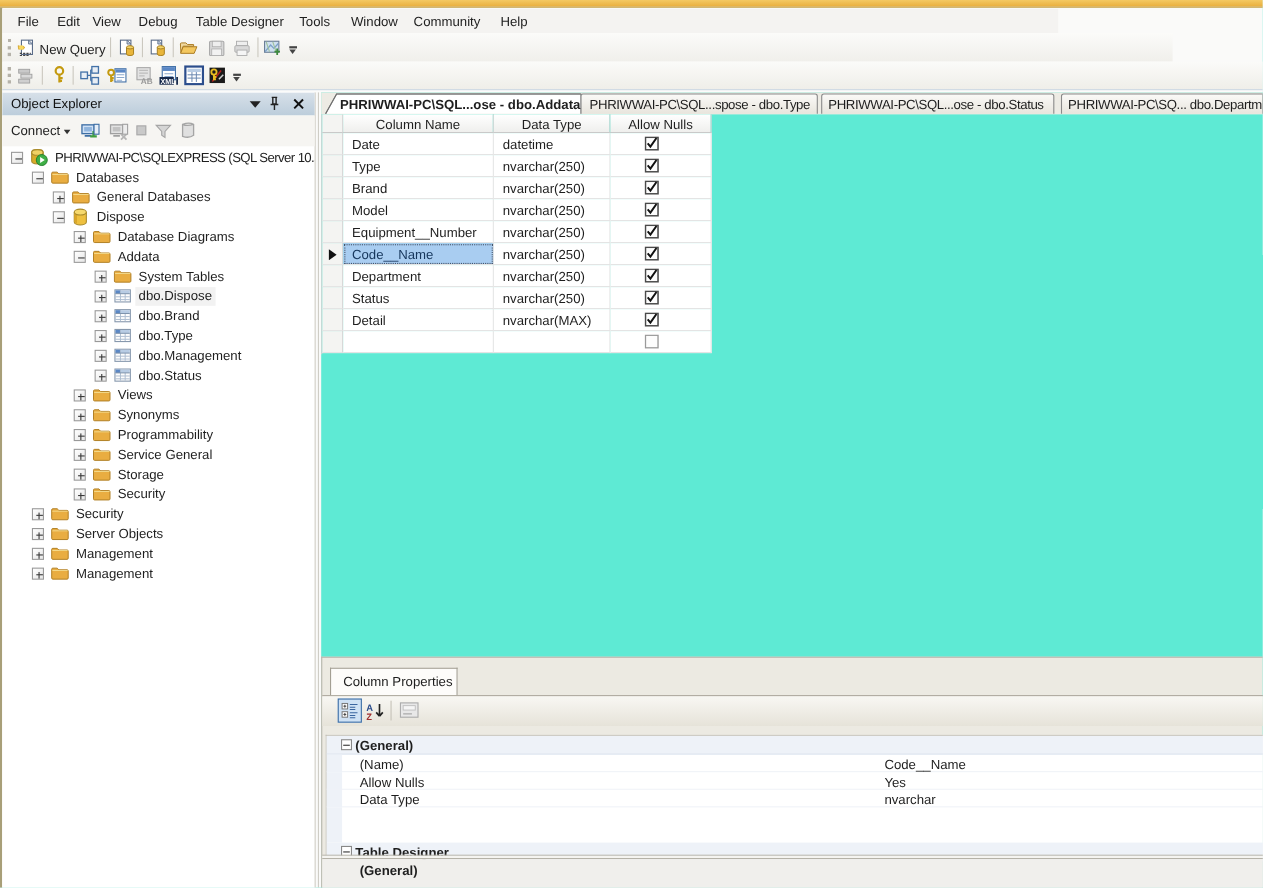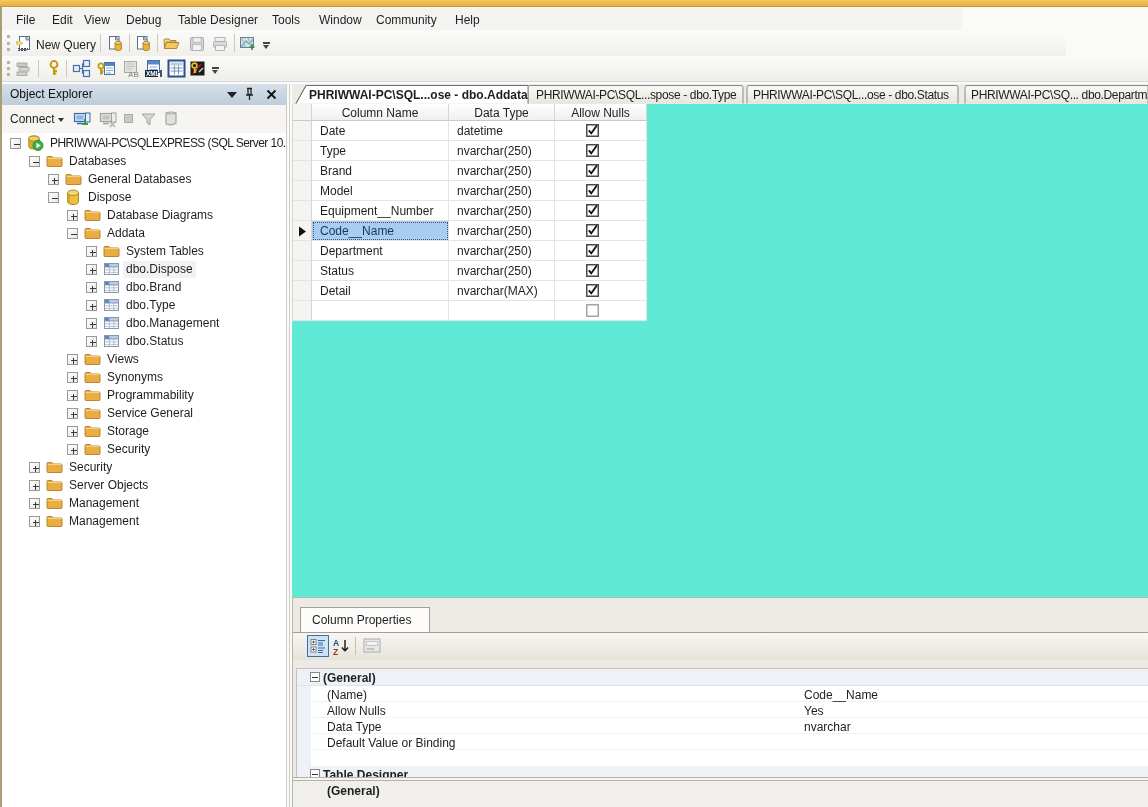--- a/index.html
+++ b/index.html
@@ -492,21 +492,21 @@
         <path d="M2.8 6.3 L5.3 9.3 L10.8 1.5" stroke="#111" stroke-width="1.8" fill="none"></path>
       </svg></div>
 <div class="gcell" style="left:1px;top:217px;width:19px;height:20px;background:#f4f4f2;border-right:1px solid #d5d5d5"></div>
 <div class="gcell" style="left:20px;top:217px;width:137px;height:20px"></div>
 <div class="gcell" style="left:157px;top:217px;width:106px;height:20px"></div>
 <div class="gcell" style="left:263px;top:217px;width:92px;height:20px;padding:3px 0 0 0"><svg width="13" height="13" viewBox="0 0 13 13" style="margin-left:31px">
         <rect x="0.75" y="0.75" width="11.5" height="11.5" fill="#fdfdfd" stroke="#9a9a9a" stroke-width="1.3"></rect>
       </svg></div>
 </div>
 <div class="abs" style="left:292px;top:597px;width:856px;height:210px;background:#eceae2;border-left:1px solid #b9b6ac;border-top:1px solid #b9b6ac">
-<div class="abs" style="left:7px;top:9px;width:130px;height:25px;background:#fdfcfa;border:1px solid #a39f93;border-bottom:none;padding:5px 0 0 11px">Column Properties</div>
+<div class="abs" style="left:7px;top:9px;width:116px;height:25px;background:#fdfcfa;border:1px solid #a39f93;border-bottom:none;padding:5px 0 0 11px">Column Properties</div>
 <div class="abs" style="left:0;top:34px;width:856px;height:1px;background:#a39f93"></div>
 <div class="abs" style="left:0;top:35px;width:856px;height:27px;background:linear-gradient(#f8f7f3,#e6e3d9)">
 <div class="abs" style="left:14px;top:2px;width:22px;height:22px;background:#cfe2f5;border:1px solid #3d6ea5"></div>
 <svg class="abs" style="left:17px;top:5px" width="16" height="16" viewBox="0 0 16 16">
 <rect x="1" y="1.5" width="5" height="5" fill="#fff" stroke="#777" stroke-width="0.9"></rect>
         <path d="M2.2 4 h2.6 M3.5 2.7 v2.6" stroke="#444" stroke-width="0.9"></path>
 <rect x="1" y="9" width="5" height="5" fill="#fff" stroke="#777" stroke-width="0.9"></rect>
         <path d="M2.2 11.5 h2.6 M3.5 10.2 v2.6" stroke="#444" stroke-width="0.9"></path>
 <path d="M8 2.5 h7 M8 5 h5 M8 7 h5 M8 10 h7 M8 12.5 h5 M8 14.5 h5" stroke="#3a66a0" stroke-width="1"></path>
       </svg>
@@ -525,21 +525,20 @@
 <div class="abs" style="left:3px;top:70px;width:853px;height:110px;background:#fff;border-top:1px solid #c5c2b8;border-left:1px solid #c5c2b8;overflow:hidden"></div>
 <div class="prow" style="left:4px;top:71px;width:852px;height:17px;background:#eef2f8;border-bottom:1px solid #dde4ee;font-weight:bold;padding:2px 0 0 26px">(General)</div>
 <div class="abs" style="left:17px;top:74px;width:10px;height:10px;border:1px solid #888;background:#fff"></div>
 <div class="abs" style="left:19px;top:79px;width:6px;height:1px;background:#333"></div>
 <div class="prow" style="left:4px;top:88px;width:852px;height:16px;border-bottom:1px solid #f0f3f8;padding:2px 0 0 30px"><span>(Name)</span><span class="abs" style="left:507px;top:2px">Code__Name</span></div>
 <div class="abs" style="left:4px;top:88px;width:14px;height:16px;background:#eef2f8"></div>
 <div class="prow" style="left:4px;top:104px;width:852px;height:16px;border-bottom:1px solid #f0f3f8;padding:2px 0 0 30px"><span>Allow Nulls</span><span class="abs" style="left:507px;top:2px">Yes</span></div>
 <div class="abs" style="left:4px;top:104px;width:14px;height:16px;background:#eef2f8"></div>
 <div class="prow" style="left:4px;top:120px;width:852px;height:16px;border-bottom:1px solid #f0f3f8;padding:2px 0 0 30px"><span>Data Type</span><span class="abs" style="left:507px;top:2px">nvarchar</span></div>
 <div class="abs" style="left:4px;top:120px;width:14px;height:16px;background:#eef2f8"></div>
-<div class="prow" style="left:4px;top:136px;width:852px;height:16px;border-bottom:1px solid #f0f3f8;padding:2px 0 0 30px"><span>Default Value or Binding</span><span class="abs" style="left:507px;top:2px"></span></div>
 <div class="abs" style="left:4px;top:136px;width:14px;height:16px;background:#eef2f8"></div>
 <div class="abs" style="left:4px;top:152px;width:14px;height:16px;background:#eef2f8"></div>
 <div class="prow" style="left:4px;top:168px;width:852px;height:17px;background:#eef2f8;border-bottom:1px solid #dde4ee;font-weight:bold;padding:2px 0 0 26px">Table Designer</div>
 <div class="abs" style="left:17px;top:171px;width:10px;height:10px;border:1px solid #888;background:#fff"></div>
 <div class="abs" style="left:19px;top:176px;width:6px;height:1px;background:#333"></div>
 <div class="abs" style="left:0;top:179px;width:856px;height:1px;background:#b5b2a8"></div>
 <div class="abs" style="left:0;top:180px;width:856px;height:2px;background:#f5f4f0"></div>
 <div class="abs" style="left:0;top:182px;width:856px;height:1px;background:#b5b2a8"></div>
 <div class="abs" style="left:0;top:183px;width:856px;height:27px;background:#f0efec;padding:3px 0 0 34px;font-weight:bold">(General)</div>
 </div>

